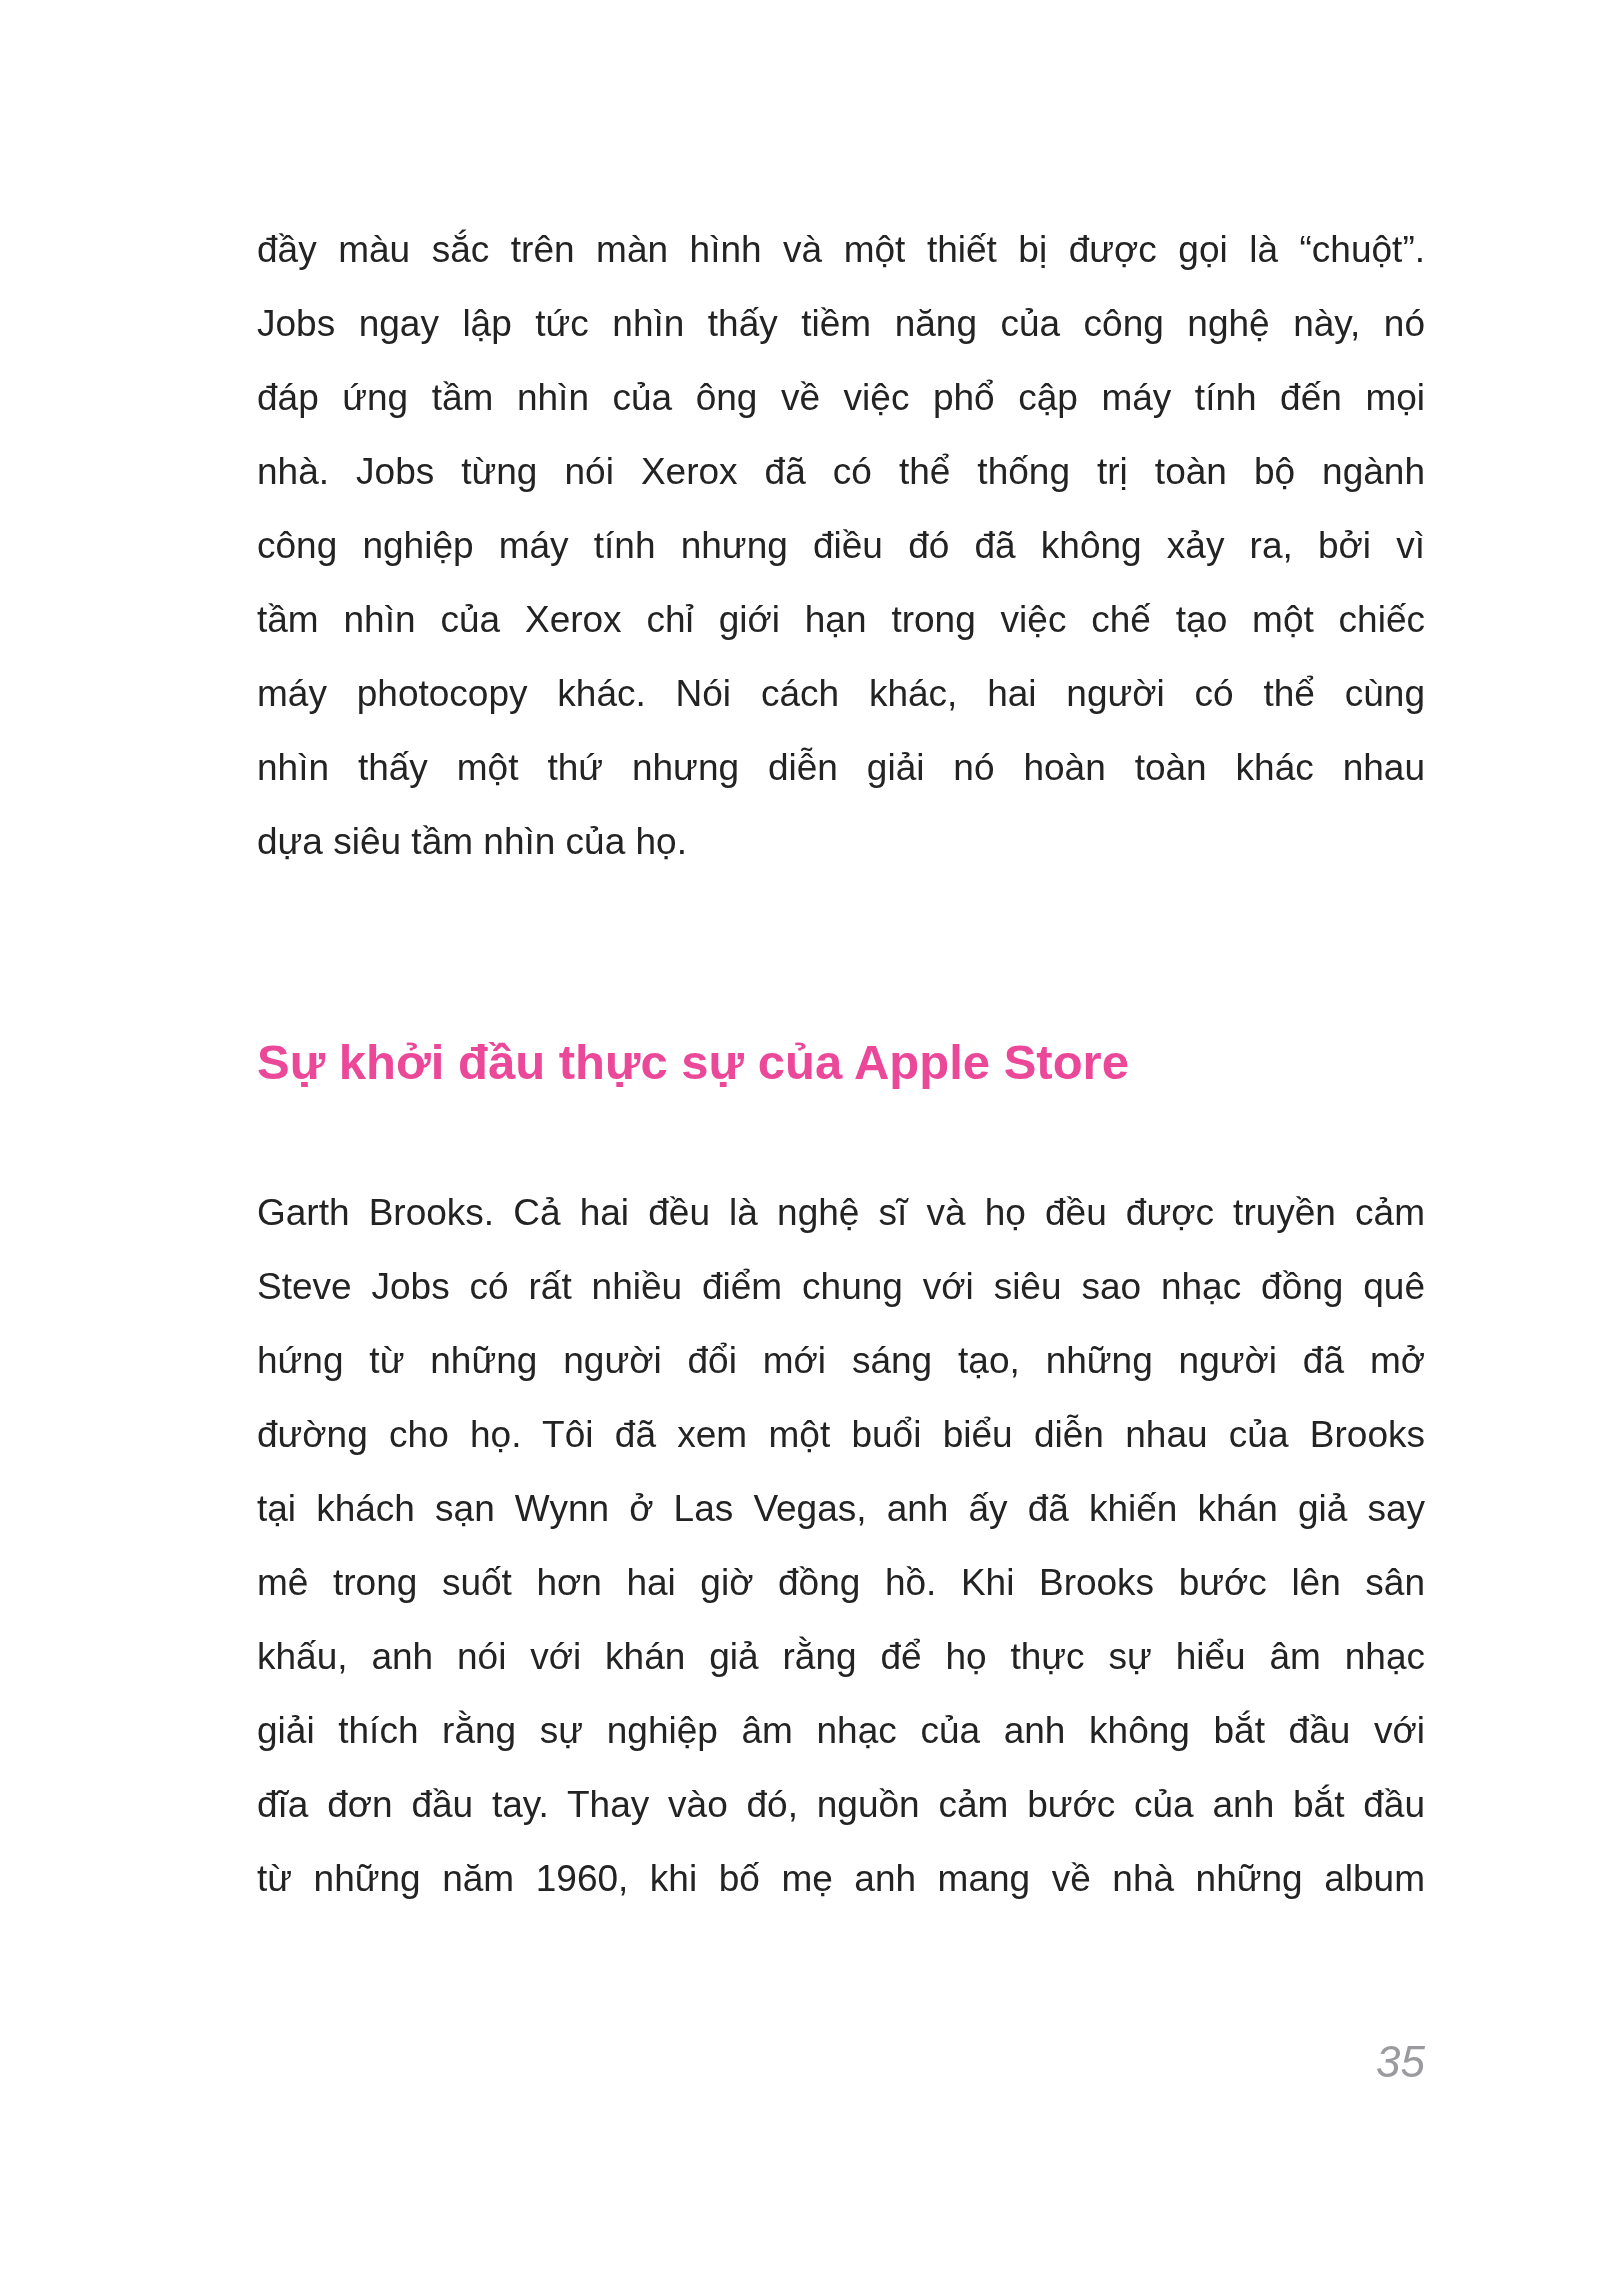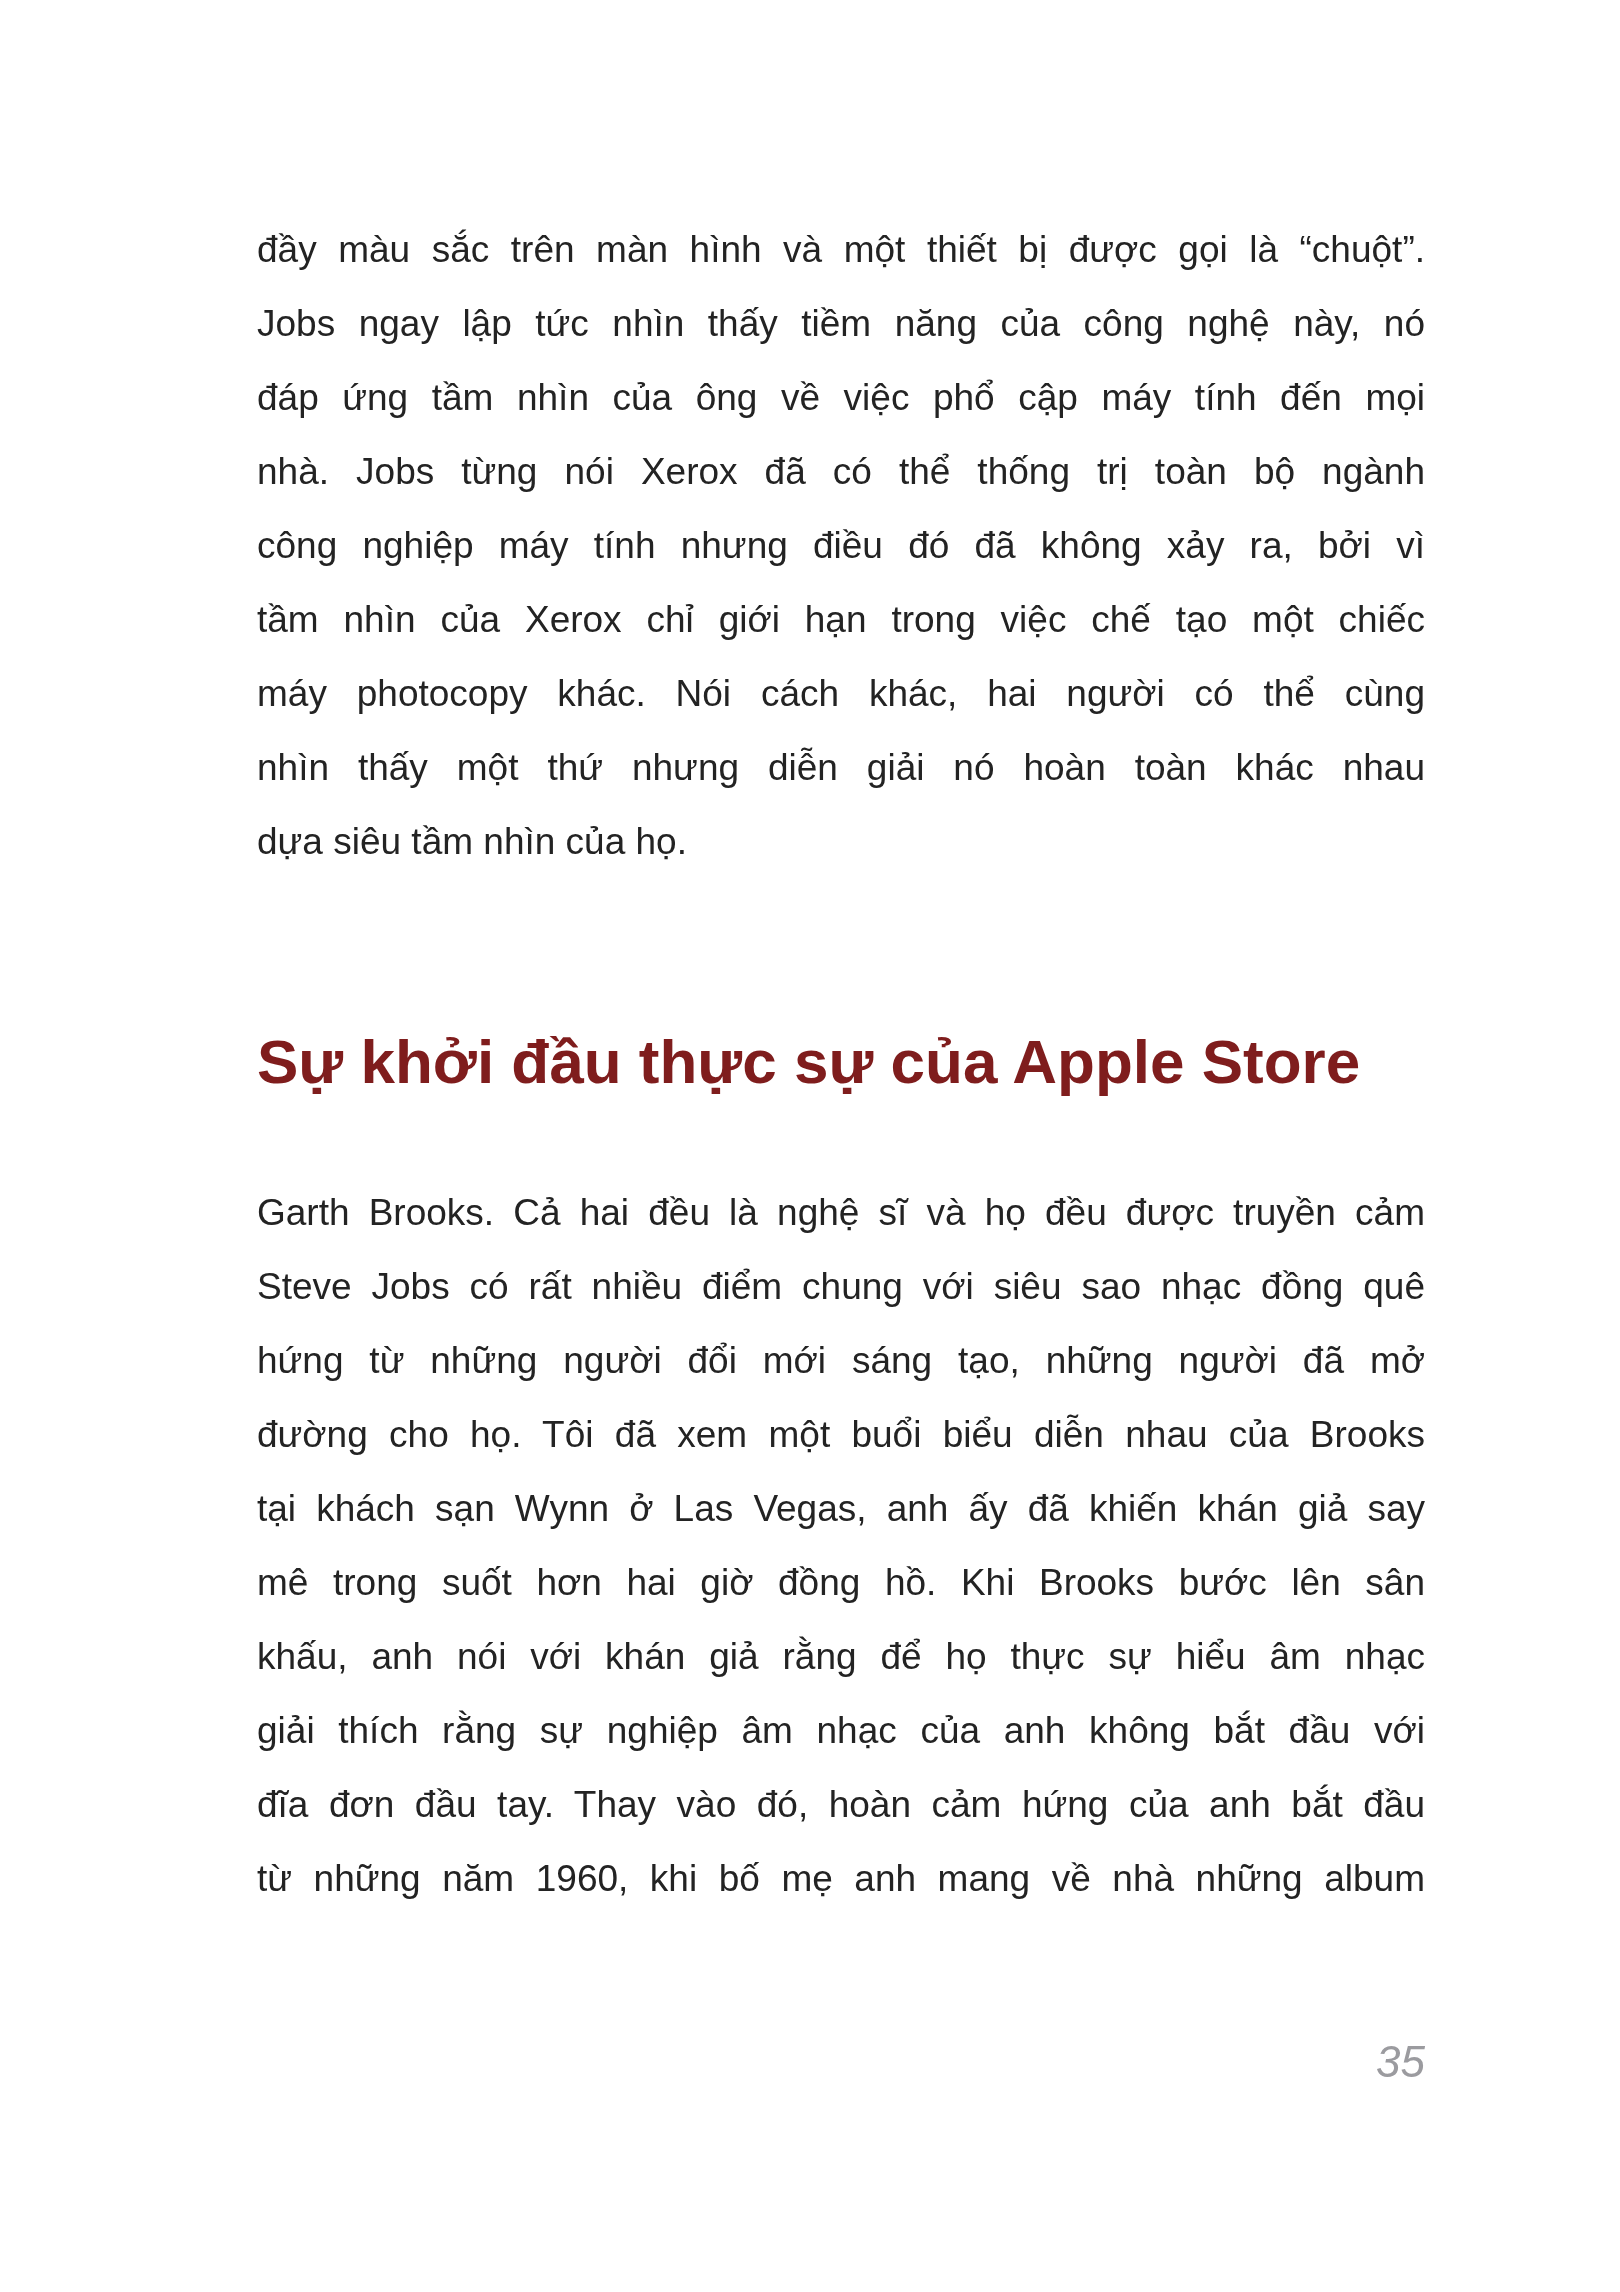--- a/index.html
+++ b/index.html
@@ -42,23 +42,23 @@
     text-justify: inter-word;
   }
   .para .line.last {
     text-align-last: left;
   }
   .p1 { margin-top: 213px; }
   .heading {
     margin-top: 146px;
     height: 74px;
     line-height: 74px;
-    font-size: 62px;
+    font-size: 49px;
     font-weight: 700;
-    color: #7f1d1d;
+    color: #ec4899;
     letter-spacing: 0px;
   }
   .p2 { margin-top: 77px; }
   .page-number {
     margin-top: 119px;
     height: 53px;
     line-height: 53px;
     font-size: 44px;
     color: #9b9b9f;
     text-align: right;
@@ -87,21 +87,21 @@
 
     <div class="para p2">
       <div class="line">Garth Brooks. Cả hai đều là nghệ sĩ và họ đều được truyền cảm</div>
       <div class="line">Steve Jobs có rất nhiều điểm chung với siêu sao nhạc đồng quê</div>
       <div class="line">hứng từ những người đổi mới sáng tạo, những người đã mở</div>
       <div class="line">đường cho họ. Tôi đã xem một buổi biểu diễn nhau của Brooks</div>
       <div class="line">tại khách sạn Wynn ở Las Vegas, anh ấy đã khiến khán giả say</div>
       <div class="line">mê trong suốt hơn hai giờ đồng hồ. Khi Brooks bước lên sân</div>
       <div class="line">khấu, anh nói với khán giả rằng để họ thực sự hiểu âm nhạc</div>
       <div class="line">giải thích rằng sự nghiệp âm nhạc của anh không bắt đầu với</div>
-      <div class="line">đĩa đơn đầu tay. Thay vào đó, hoàn cảm hứng của anh bắt đầu</div>
+      <div class="line">đĩa đơn đầu tay. Thay vào đó, nguồn cảm bước của anh bắt đầu</div>
       <div class="line">từ những năm 1960, khi bố mẹ anh mang về nhà những album</div>
     </div>
 
     <div class="page-number">35</div>
 
   </div>
 </div>
 
 
 </body></html>

